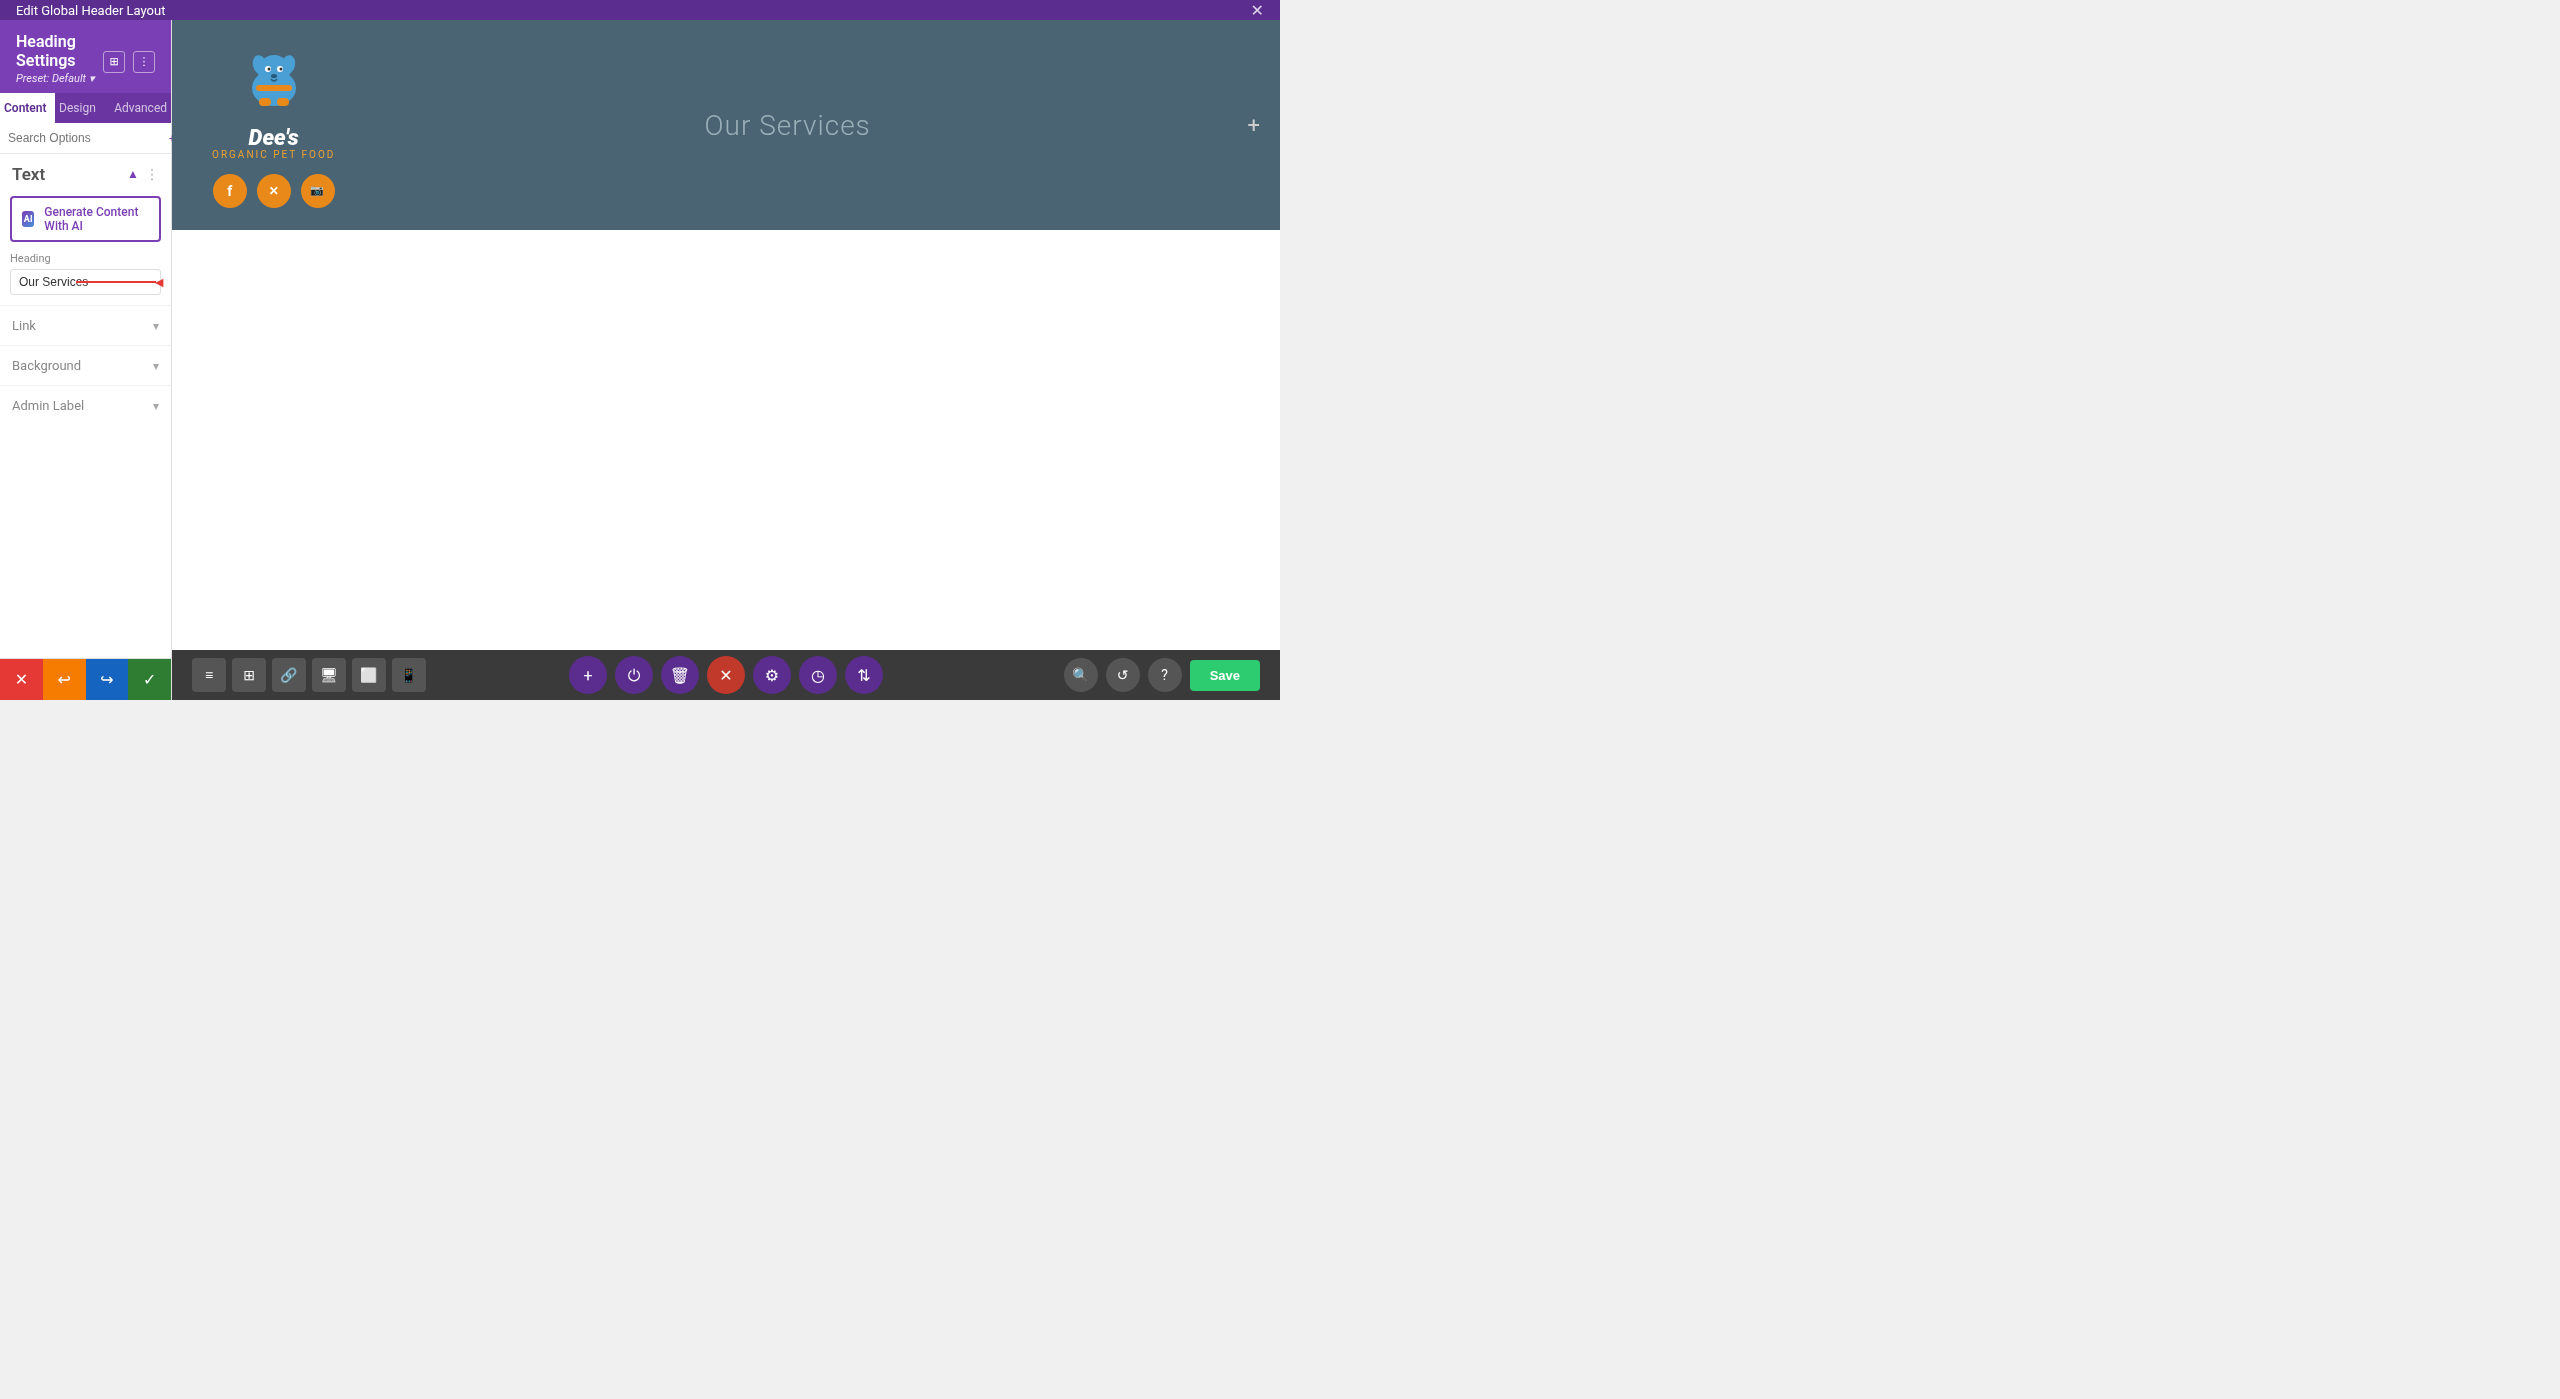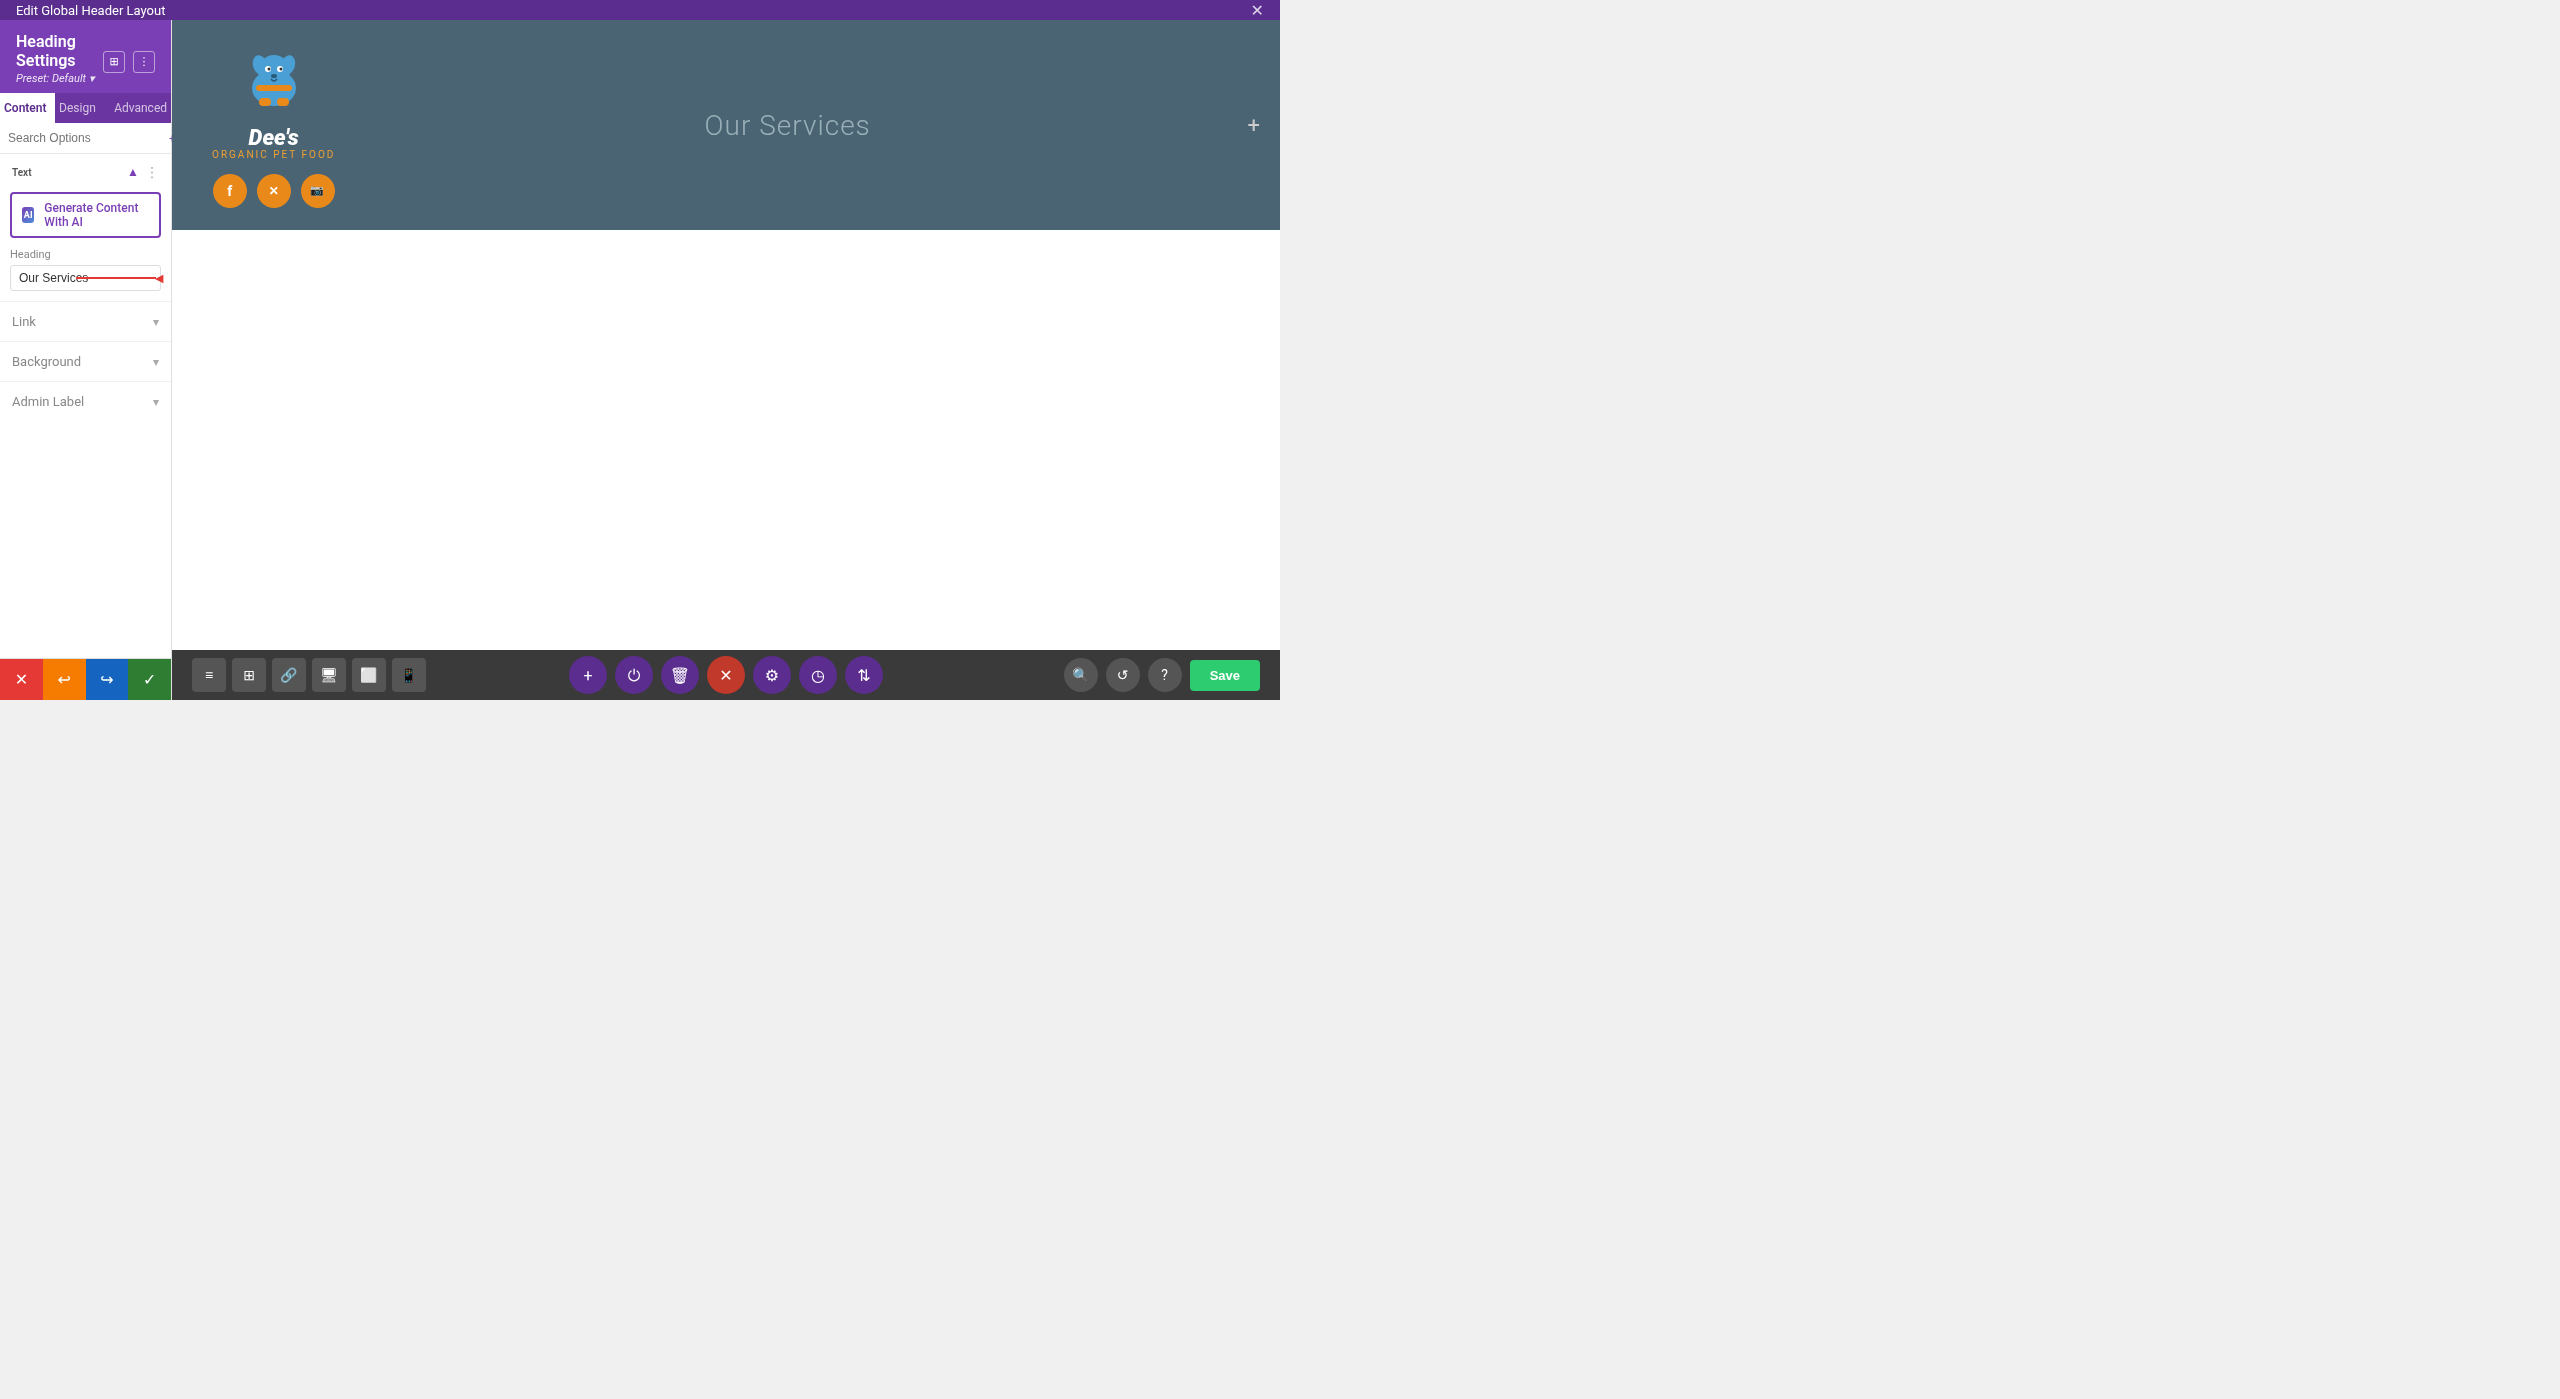--- a/index.html
+++ b/index.html
@@ -125,21 +125,21 @@
 
     
     .section-header {
       display: flex;
       align-items: center;
       justify-content: space-between;
       padding: 10px 12px 8px;
       cursor: pointer;
     }
     .section-header-label {
-      font-size: 10px;
+      font-size: 17px;
       font-weight: 600;
       color: #555;
     }
     .section-header-icons {
       display: flex;
       gap: 6px;
       align-items: center;
     }
 
     

